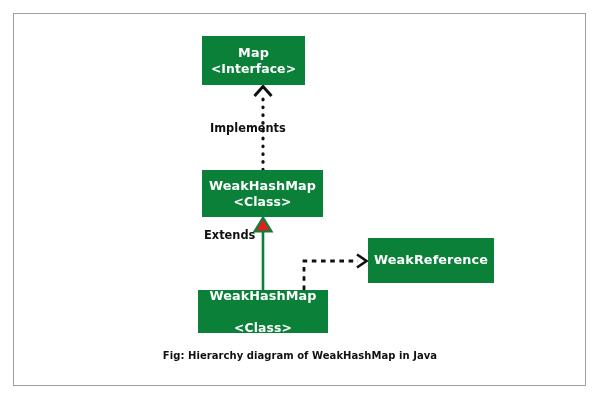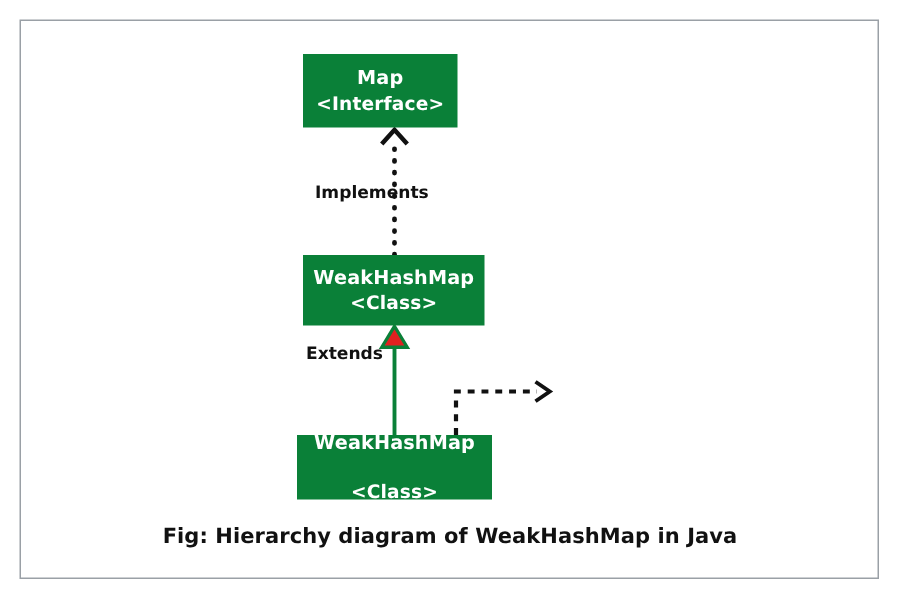--- a/index.html
+++ b/index.html
@@ -70,21 +70,21 @@
   #label-implements { left: 176px; top: 121px; margin-left: 34px; }
   #label-extends    { left: 204px; top: 228px; }
   #label-uses       { left: 284px; top: 241px; }
 
   #caption {
     position: absolute;
     left: 0;
     top: 350px;
     width: 600px;
     text-align: center;
-    font-size: 14px;
+    font-size: 10px;
     font-weight: bold;
     color: #111111;
     letter-spacing: 0.05px;
     z-index: 6;
   }
 </style>
 </head>
 <body>
 
 <div id="canvas">
@@ -117,19 +117,22 @@
   <div class="node" id="node-abstractmap">
     <span class="n-title">WeakHashMap</span>
     <span class="n-stereo">&lt;Class&gt;</span>
   </div>
 
   <div class="node" id="node-weakhashmap">
     <span class="n-title">WeakHashMap</span>
     <span class="n-stereo">&lt;Class&gt;</span>
   </div>
 
+  <div class="node" id="node-weakreference">
+    <span class="n-title">WeakReference</span>
+  </div>
 
   <div class="edge-label" id="label-implements">Implements</div>
   <div class="edge-label" id="label-extends">Extends</div>
 
   <div id="caption">Fig: Hierarchy diagram of WeakHashMap in Java</div>
 
 </div>
 
 </body></html>

